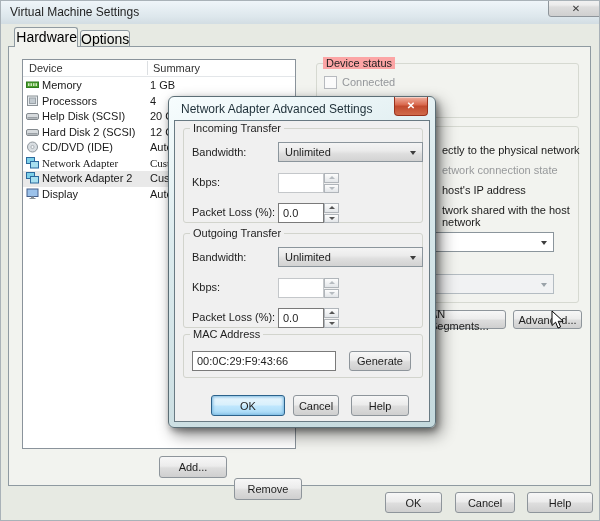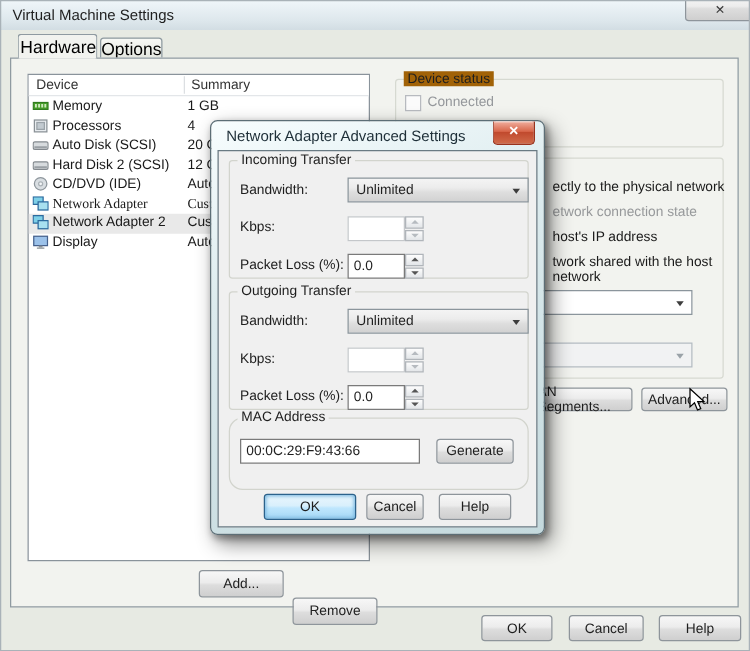--- a/index.html
+++ b/index.html
@@ -29,21 +29,21 @@
   #col-device{position:absolute;left:6px;top:2px;}
   #col-summary{position:absolute;left:130px;top:2px;}
   #col-divider{position:absolute;left:124px;top:1px;width:1px;height:14px;background:#dcdfe2;}
   .row{position:absolute;left:0;width:100%;height:15.5px;font-size:11px;color:#1a1a1a;}
   .row.sel{background:#e9e9e9;}
   .row .nm{position:absolute;left:19px;top:1px;white-space:nowrap;}
   .row .sm{position:absolute;left:127px;top:1px;white-space:nowrap;}
   .row .ic{position:absolute;left:3px;top:1px;width:13px;height:12px;}
   
   .group{border:1px solid #d6d9d1;border-radius:3px;}
-  .legend{position:absolute;top:-7px;left:6px;padding:0 3px;font-size:11px;color:#1e1e1e;background:#a16207;white-space:nowrap;}
+  .legend{position:absolute;top:-7px;left:6px;padding:0 3px;font-size:11px;color:#1e1e1e;background:#fca5a5;white-space:nowrap;}
   #grp-status{left:307px;top:16px;width:263px;height:55px;}
   #chk-connected{position:absolute;left:7px;top:12px;width:13px;height:13px;background:#fbfbfb;border:1px solid #b7babf;}
   #lbl-connected{position:absolute;left:25px;top:12px;font-size:11px;color:#94979b;}
   #grp-net{left:307px;top:79px;width:263px;height:177px;}
   .frag{position:absolute;left:125px;font-size:11px;color:#1a1a1a;white-space:nowrap;}
   .frag.dis{color:#97999b;}
   
   .dd{position:absolute;border:1px solid #8b959c;
     background:linear-gradient(#f4f4f4,#ececec 40%,#dedede 60%,#d2d2d2);
     font-size:11px;color:#1e1e1e;padding:3px 18px 0 6px;}
@@ -69,21 +69,21 @@
   #dlg-title{position:absolute;left:12px;top:5px;font-size:12px;color:#1e2f38;white-space:nowrap;}
   #dlg-close{position:absolute;right:7px;top:0;width:34px;height:19px;border:1px solid #99321d;border-top:none;
     border-radius:0 0 4px 4px;background:linear-gradient(#f0b0a0 0%,#d8664a 45%,#c14a2e 50%,#d06a4a 100%);
     color:#fff;font-size:10px;font-weight:bold;text-align:center;line-height:17px;
     box-shadow:inset 0 1px 0 rgba(255,255,255,.45);}
   #dlg-client{position:absolute;left:5px;top:23px;width:256px;height:302px;background:#f0f0f0;border:1px solid #697a83;}
   .dgroup{position:absolute;left:8px;width:240px;border:1px solid #d2d4cd;border-radius:3px;}
   .dgroup .legend{background:#f0f0f0;}
   #g-in{top:7px;height:95px;}
   #g-out{top:112px;height:95px;}
-  #g-mac{top:213px;height:58px;border-radius:11px;}
+  #g-mac{top:213px;height:44px;}
   .flabel{position:absolute;left:8px;font-size:11px;color:#1e1e1e;white-space:nowrap;}
   .combo{position:absolute;left:94px;width:145px;height:20px;}
   .field{position:absolute;border:1px solid #7a7a7a;background:#fff;font-size:11px;color:#1e1e1e;
     padding:0 4px;font-family:"Liberation Sans",sans-serif;}
   .field.dis{border-color:#c4c7ca;}
   .spin{position:absolute;left:140px;width:15px;height:20px;}
   .spin .sb{position:absolute;left:0;width:15px;height:9.5px;border:1px solid #b0b5ba;
     background:linear-gradient(#fdfdfd,#e3e6e9);display:flex;align-items:center;justify-content:center;}
   .spin .sb.up{top:0;} .spin .sb.dn{top:10.5px;}
   .tri-up{width:0;height:0;border-left:3px solid transparent;border-right:3px solid transparent;border-bottom:3.5px solid #555;}
@@ -139,21 +139,21 @@
             <rect x="3.5" y="3" width="6" height="5.5" fill="#c2cad0" stroke="#9aa2a8"></rect>
           </svg></span>
       <span class="nm">Processors</span>
       <span class="sm">4</span>
     </div>
     <div class="row" style="top:49px;">
       <span class="ic"><svg width="13" height="12" viewBox="0 0 13 12">
             <rect x="0.5" y="3.5" width="12" height="6" rx="1.5" fill="#d7dbde" stroke="#83898e"></rect>
             <rect x="1.5" y="7" width="10" height="1.6" fill="#9aa0a5"></rect>
           </svg></span>
-      <span class="nm">Auto Disk (SCSI)</span>
+      <span class="nm">Help Disk (SCSI)</span>
       <span class="sm">20 G</span>
     </div>
     <div class="row" style="top:64.5px;">
       <span class="ic"><svg width="13" height="12" viewBox="0 0 13 12">
             <rect x="0.5" y="3.5" width="12" height="6" rx="1.5" fill="#d7dbde" stroke="#83898e"></rect>
             <rect x="1.5" y="7" width="10" height="1.6" fill="#9aa0a5"></rect>
           </svg></span>
       <span class="nm">Hard Disk 2 (SCSI)</span>
       <span class="sm">12 G</span>
     </div>

